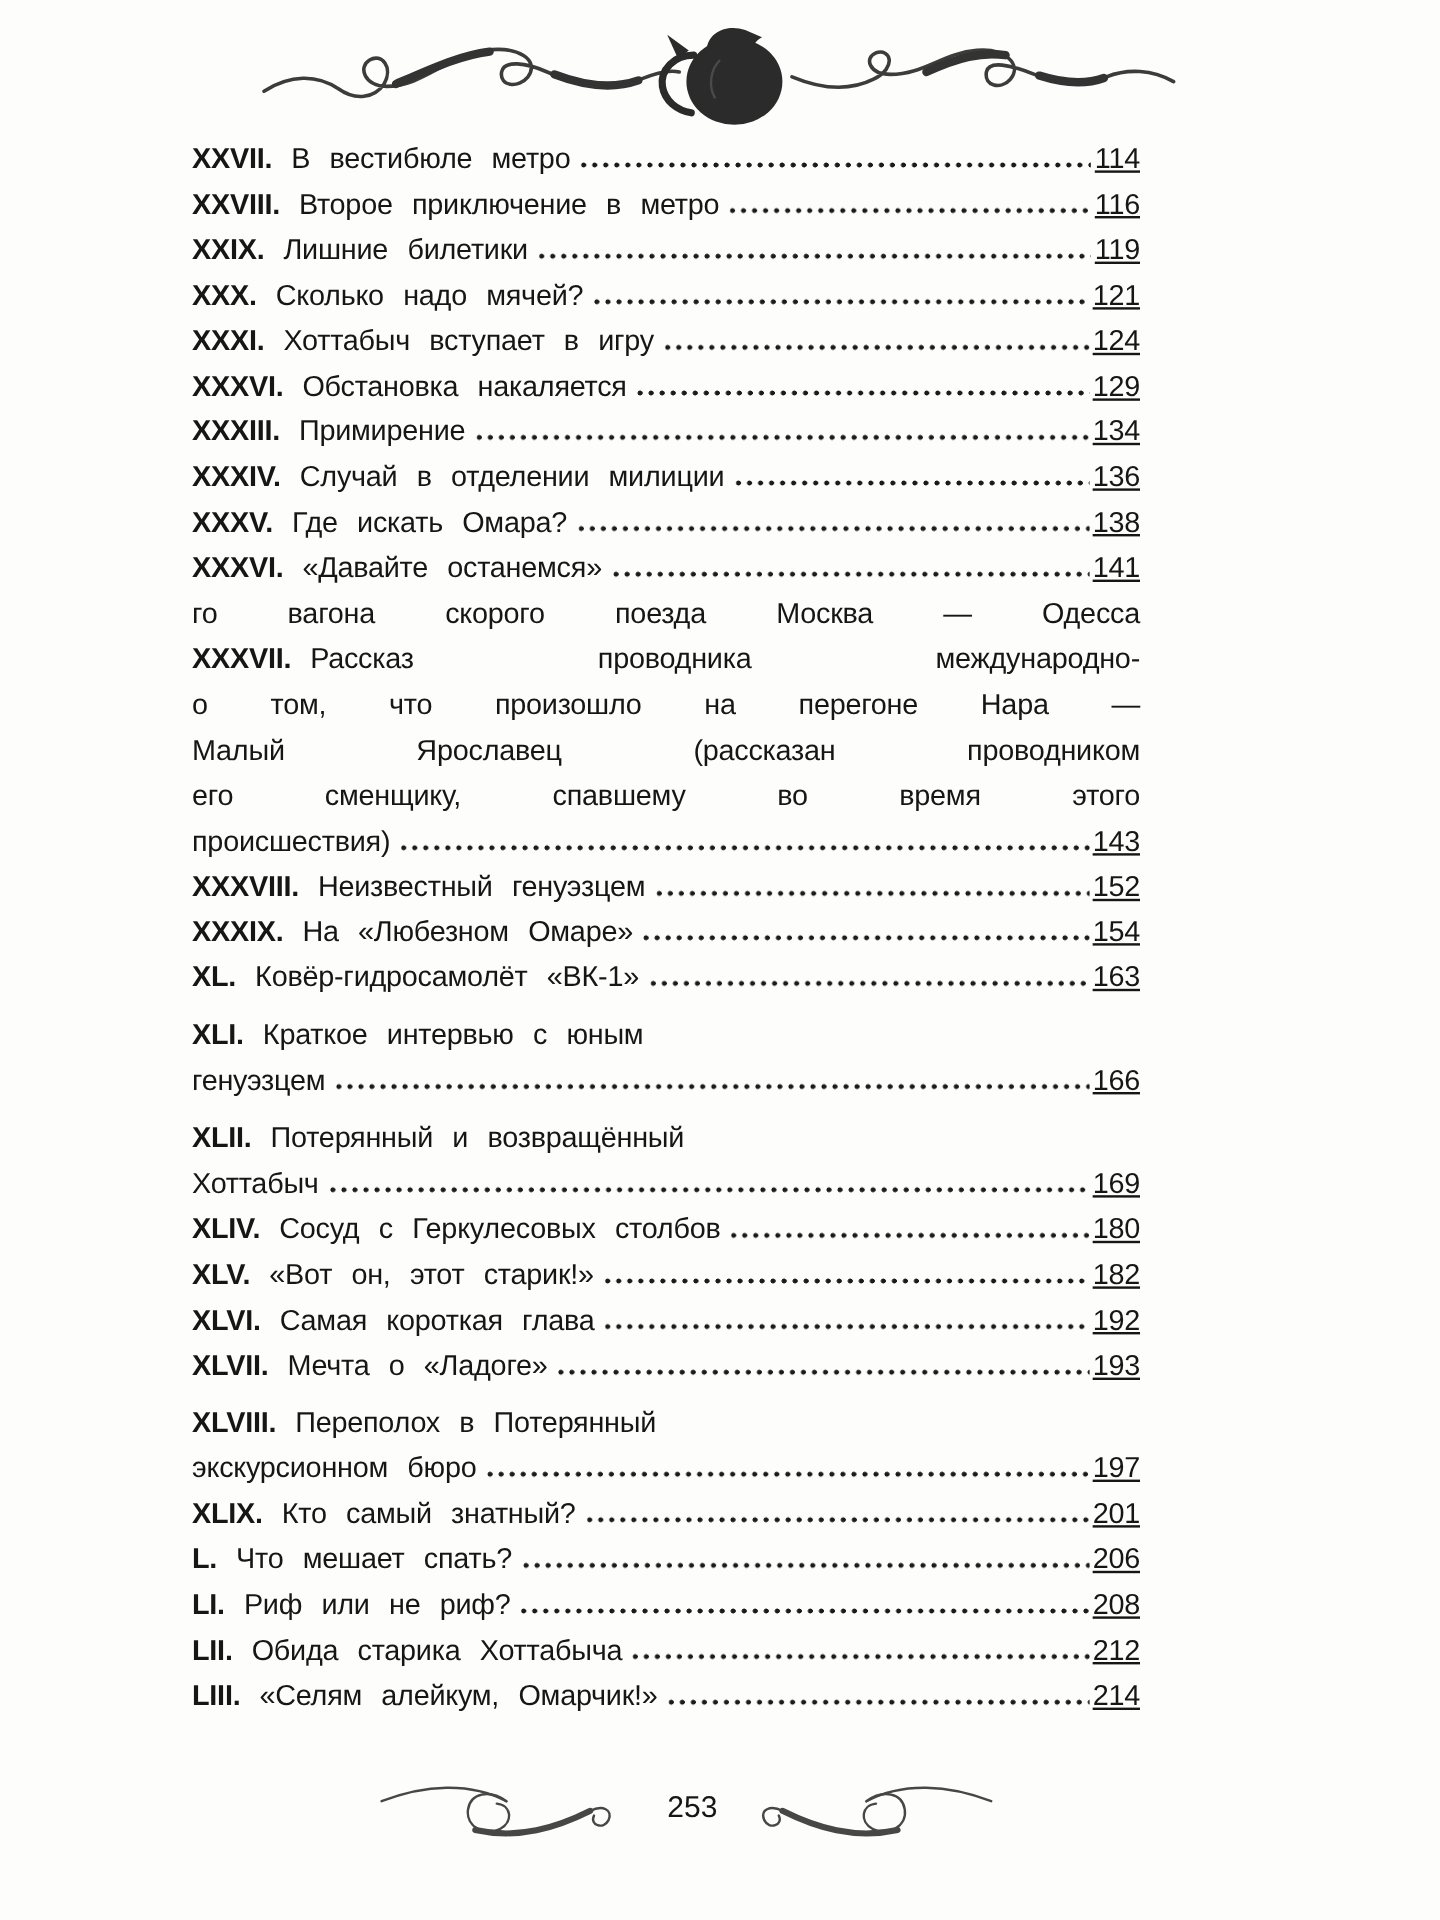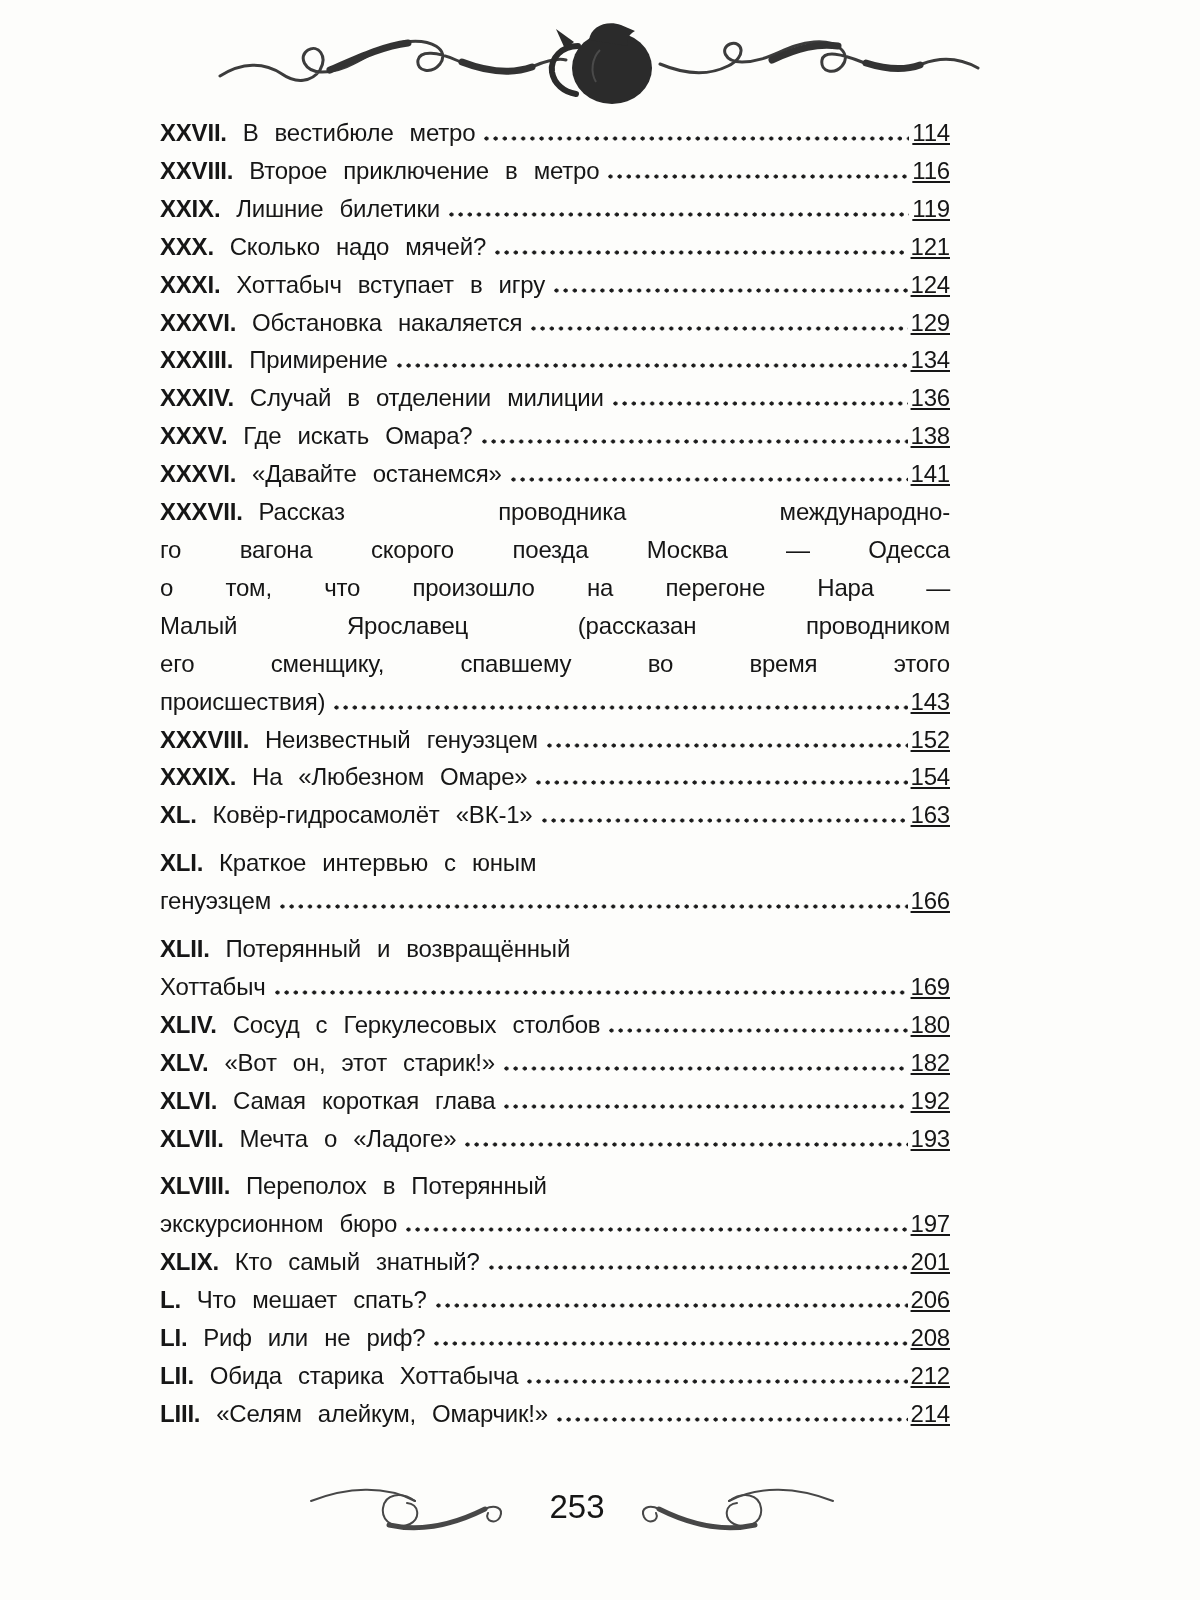--- a/index.html
+++ b/index.html
@@ -35,21 +35,21 @@
     background-size:9.2px 5px;
     background-repeat:repeat-x;
     background-position:left bottom;
   }
   .pagenum{flex:0 0 auto;text-decoration:underline;}
   .page-footer{
     display:flex;align-items:center;justify-content:center;
     gap:12px;margin-top:42px;
     transform:translateX(-28px);
   }
-  .folio{font-size:33px;letter-spacing:0;margin-left:10px;}
+  .folio{font-size:25px;letter-spacing:0;margin-left:10px;}
   svg{display:block;}
 </style>
 </head>
 <body>
 
 <div class="page">
 
   <div class="ornament-top">
     <svg viewBox="0 0 776 96" width="776" height="96">
       <g fill="none" stroke="#3c3c3c" stroke-width="3" stroke-linecap="round">
@@ -166,22 +166,22 @@
       </div>
       <div class="entry">
         <div class="line last">
           <span class="numeral">XXXVI.</span>
           <span class="ttl">«Давайте останемся»</span>
           <span class="leader"></span>
           <span class="pagenum">141</span>
         </div>
       </div>
       <div class="entry">
+        <div class="line full"><span class="ttl">го вагона скорого поезда Москва — Одесса</span></div>
         <div class="line full"><span class="numeral">XXXVII.</span><span class="ttl">Рассказ проводника международно-</span></div>
-        <div class="line full"><span class="ttl">го вагона скорого поезда Москва — Одесса</span></div>
         <div class="line full"><span class="ttl">о том, что произошло на перегоне Нара —</span></div>
         <div class="line full"><span class="ttl">Малый Ярославец (рассказан проводником</span></div>
         <div class="line full"><span class="ttl">его сменщику, спавшему во время этого</span></div>
         <div class="line last">
           <span class="ttl">происшествия)</span>
           <span class="leader"></span>
           <span class="pagenum">143</span>
         </div>
       </div>
       <div class="entry">

